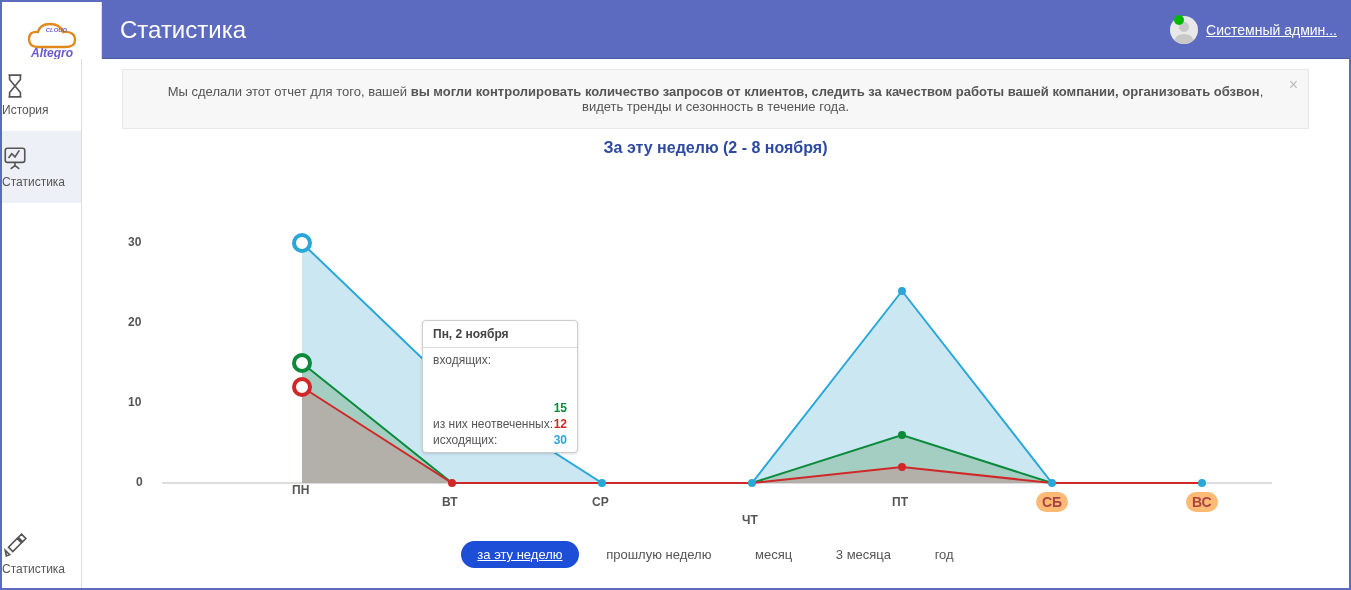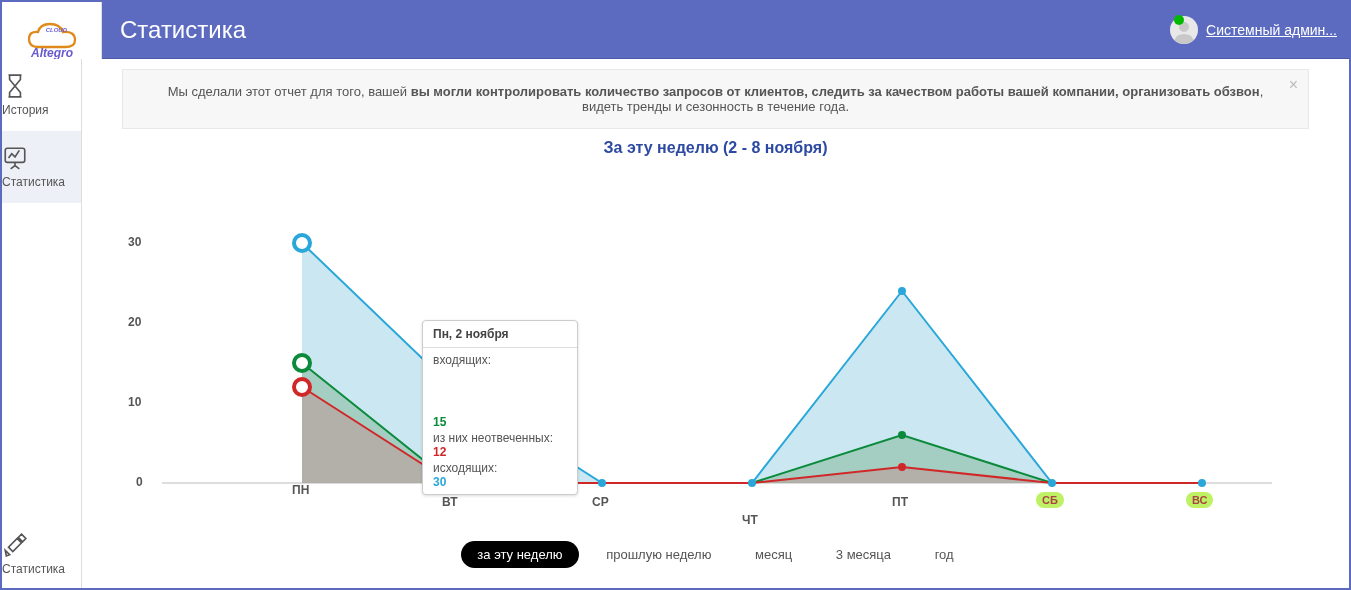--- a/index.html
+++ b/index.html
@@ -24,33 +24,33 @@
   .main { flex: 1; background: #fff; padding: 10px 30px 10px 30px; overflow: hidden; position: relative; }
   .notice { background: #f7f7f7; border: 1px solid #e8e8e8; padding: 14px 30px; font-size: 13px; color: #555; text-align: center; position: relative; margin: 0 10px 10px 10px; }
   .notice-close { position: absolute; right: 10px; top: 6px; color: #bbb; cursor: pointer; font-size: 16px; }
   .chart-title { text-align: center; color: #2d4aa3; font-weight: bold; font-size: 16px; margin-bottom: 8px; }
 
   .chart-area { position: relative; width: 1190px; height: 370px; margin-left: 10px; }
   .chart-area svg { position: absolute; left: 0; top: 0; }
 
   .tooltip { position: absolute; left: 300px; top: 155px; width: 156px; background: #fff; border: 1px solid #ccc; border-radius: 4px; font-size: 12px; box-shadow: 0 1px 3px rgba(0,0,0,.15); }
   .tooltip-header { padding: 6px 10px; font-weight: bold; color: #444; border-bottom: 1px solid #ddd; }
-  .tooltip-row { display: flex; justify-content: space-between; padding: 1px 10px; flex-direction: column; }
+  .tooltip-row { display: flex; justify-content: space-between; padding: 1px 10px; }
   .tooltip-row span:first-child { color: #555; }
   .tooltip-body { padding: 4px 0; }
   .tv-green { color: #0a8a3a; font-weight: bold; margin-top: 48px; }
   .tv-red { color: #d02828; font-weight: bold; }
   .tv-blue { color: #2aa7d9; font-weight: bold; }
 
   .range-selector { text-align: center; margin-top: 6px; font-size: 13px; color: #555; }
   .range-pill { display: inline-block; padding: 6px 16px; border-radius: 18px; margin: 0 4px; cursor: pointer; }
-  .range-pill.active { background: #000000; color: #fff; }
+  .range-pill.active { background: #1d4ed8; color: #fff; text-decoration: underline; }
 
   .axis-label { position: absolute; font-size: 12px; color: #555; font-weight: bold; }
-  .day-badge { position: absolute; background: #bef264; color: #a44; font-size: 11px; font-weight: bold; padding: 2px 6px; border-radius: 10px; }
+  .day-badge { position: absolute; background: #fdba74; color: #a44; font-size: 14px; font-weight: bold; padding: 2px 6px; border-radius: 10px; }
 </style>
 </head>
 <body>
 
 <div class="header">
   <div class="logo-box">
     <svg class="logo-svg" viewBox="0 0 58 40">
       <path d="M15 28 Q6 28 6 20 Q6 12 15 13 Q17 5 27 5 Q37 5 40 13 Q52 12 52 21 Q52 28 42 28 Z" fill="#fff" stroke="#e08a1c" stroke-width="2.3"></path>
       <text x="44" y="13" font-size="6" fill="#6a5acd" font-style="italic" font-weight="bold" text-anchor="end">CLOUD</text>
       <text x="29" y="38" font-size="12" fill="#6a5acd" font-style="italic" font-weight="bold" text-anchor="middle">Altegro</text>

